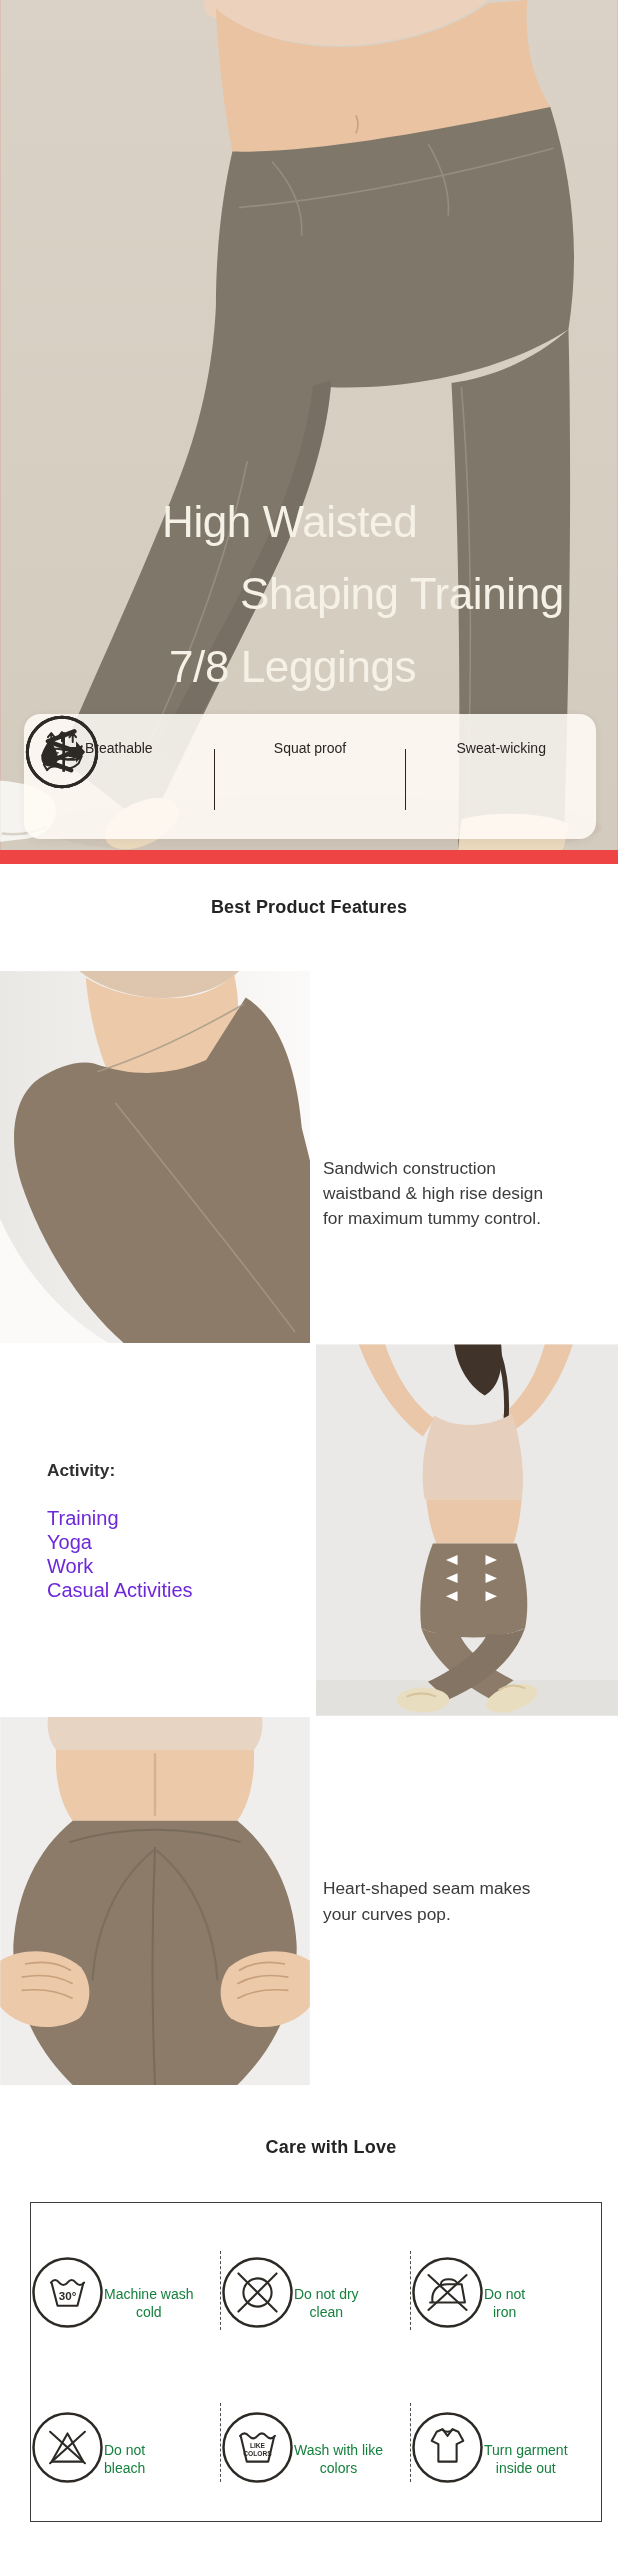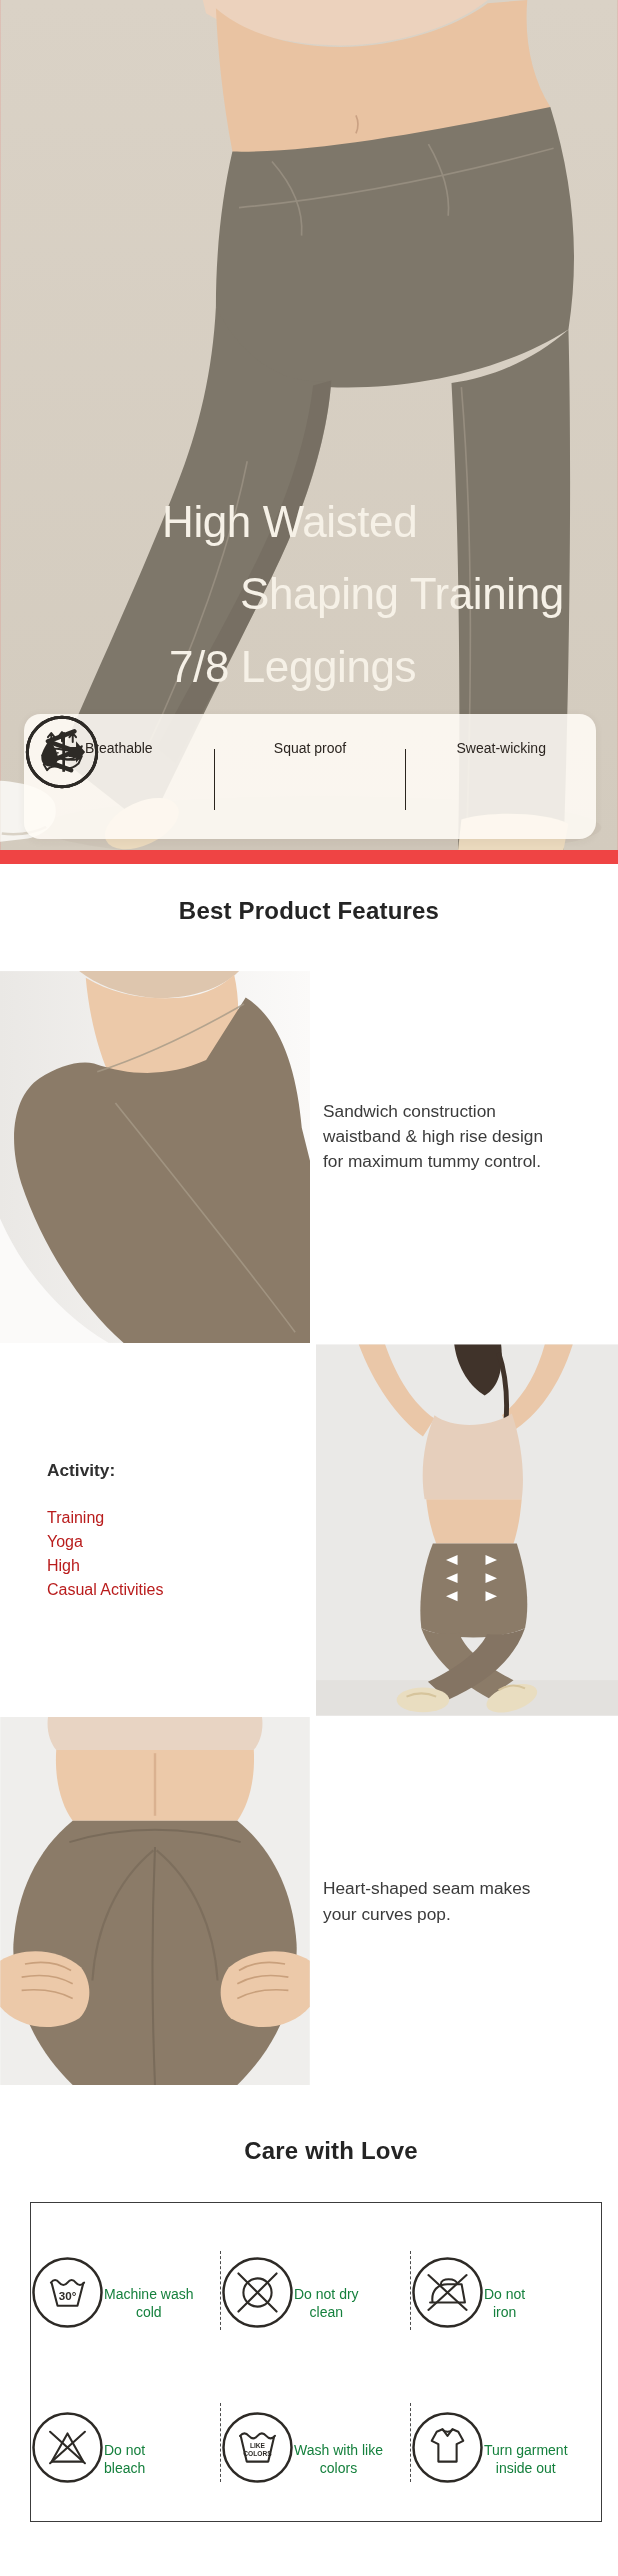--- a/index.html
+++ b/index.html
@@ -18,37 +18,37 @@
   
   .features-panel { position:absolute; left:24px; top:714px; width:572px; height:125px;
                     background:rgba(255,251,246,0.87); border-radius:16.5px;
                     display:flex; align-items:flex-start; box-shadow:0 1.6px 8.2px rgba(60,50,40,0.06); }
   .feature-col { flex:1; display:flex; flex-direction:column; align-items:center; padding-top:20.6px; }
   .feature-divider { flex:none; width:1.6px; height:61px; margin-top:35px; background:#2b251e; }
   .feature-label { margin-top:5.8px; font-size:14px; font-weight:500; color:#2b2520; }
 
   
   .big-heading { position:absolute; left:0; width:618px; text-align:center;
-                 font-size:24px; font-weight:800; color:#242424; letter-spacing:0.2px; }
+                 font-size:18px; font-weight:800; color:#242424; letter-spacing:0.2px; }
   #best-heading { top:897px; }
   #care-heading { top:2137px;padding-left:44px; }
 
   
   .photo { position:absolute; overflow:hidden; }
   #photo1 { left:0; top:971px; width:310px; height:372px; }
   #photo2 { left:316px; top:1344px; width:302px; height:372px; }
   #photo3 { left:0; top:1717px; width:310px; height:368px; }
 
   .body-text { position:absolute; font-size:17.3px; line-height:25px; color:#3b3b3b; }
-  #feature1-text { left:323px; top:1099px; width:288px; }
+  #feature1-text { left:323px; top:1156px; width:288px; }
   #feature3-text { left:323px; top:1876px; width:288px; line-height:25.5px; }
 
   .activity-block { position:absolute; left:19px; top:1460px; width:288px;margin-left:28px; }
   .activity-heading { font-size:17.3px; font-weight:bold; color:#2f2f2f; margin-bottom:25px; }
-  .activity-item { font-size:16px; line-height:24px; color:#b91c1c; }
+  .activity-item { font-size:20px; line-height:24px; color:#6d28d9; }
 
   
   .care-grid { position:absolute; left:30px; top:2202px; width:572px; height:320px;
                background:#ffffff; border:1.6px solid #3c3c3c;
                display:grid; grid-template-columns:1fr 1fr 1fr; grid-template-rows:1fr 1fr; }
   .care-cell { position:relative; display:flex; flex-direction:row; align-items:center; padding-top:22px; }
   .care-cell.row2 { padding-top:15.7px; }
   .care-cell.sep::before { content:""; position:absolute; left:-0.8px; top:48px; height:79px;
                            border-left:1.6px dashed #4c4c4c; }
   .care-cell.row2.sep::before { top:41px; }
@@ -179,21 +179,21 @@
   <div class="body-text" id="feature1-text">
     <div>Sandwich construction</div>
     <div>waistband &amp; high rise design</div>
     <div>for maximum tummy control.</div>
   </div>
 
   <div class="activity-block">
     <div class="activity-heading">Activity:</div>
     <div class="activity-item">Training</div>
     <div class="activity-item">Yoga</div>
-    <div class="activity-item">High</div>
+    <div class="activity-item">Work</div>
     <div class="activity-item">Casual Activities</div>
   </div>
 
   <div class="photo" id="photo2">
     <svg width="302" height="372" viewBox="0 0 367 451">
       <rect width="367" height="451" fill="#eae9e7"></rect>
       <rect y="408" width="367" height="43" fill="#e3e1de"></rect>
       <path d="M52,0 L84,0 C98,40 118,72 144,90 L130,112 C98,88 70,48 52,0 Z" fill="#eac7a8"></path>
       <path d="M278,0 L312,0 C296,50 270,86 238,106 L226,86 C252,64 268,36 278,0 Z" fill="#eac7a8"></path>
       <path d="M168,0 H225 C228,30 222,52 205,62 C188,52 172,30 168,0 Z" fill="#40332a"></path>

